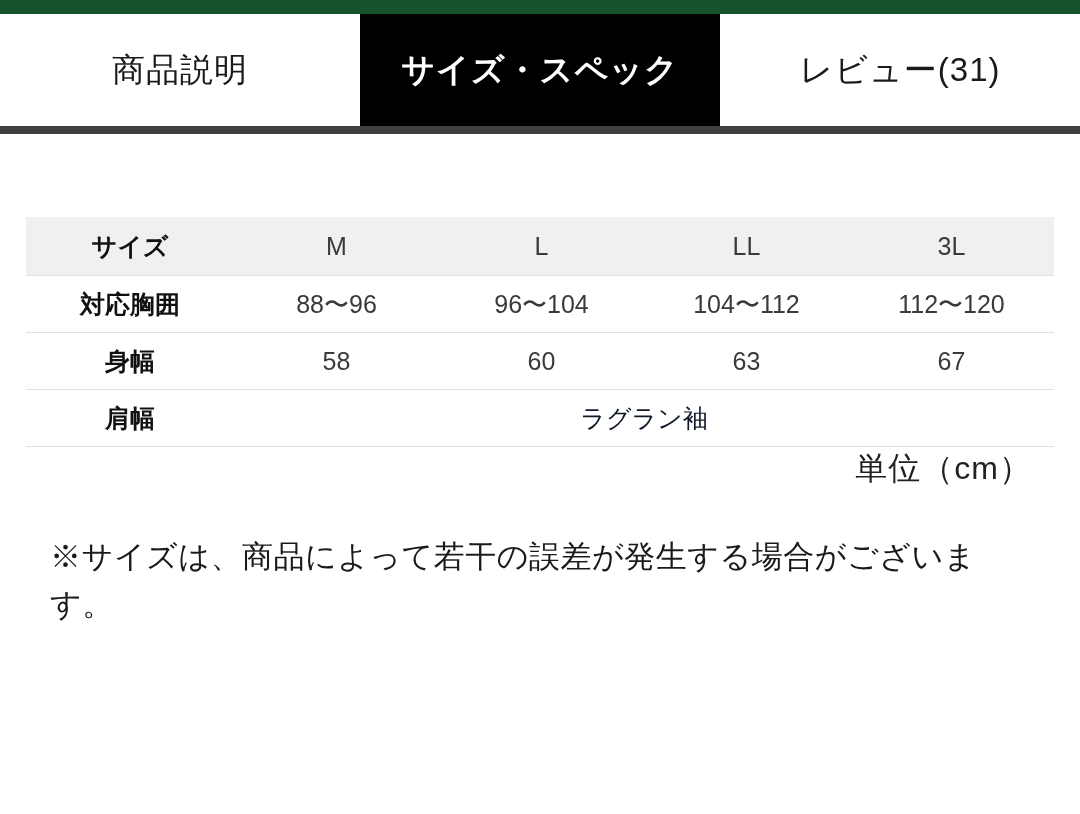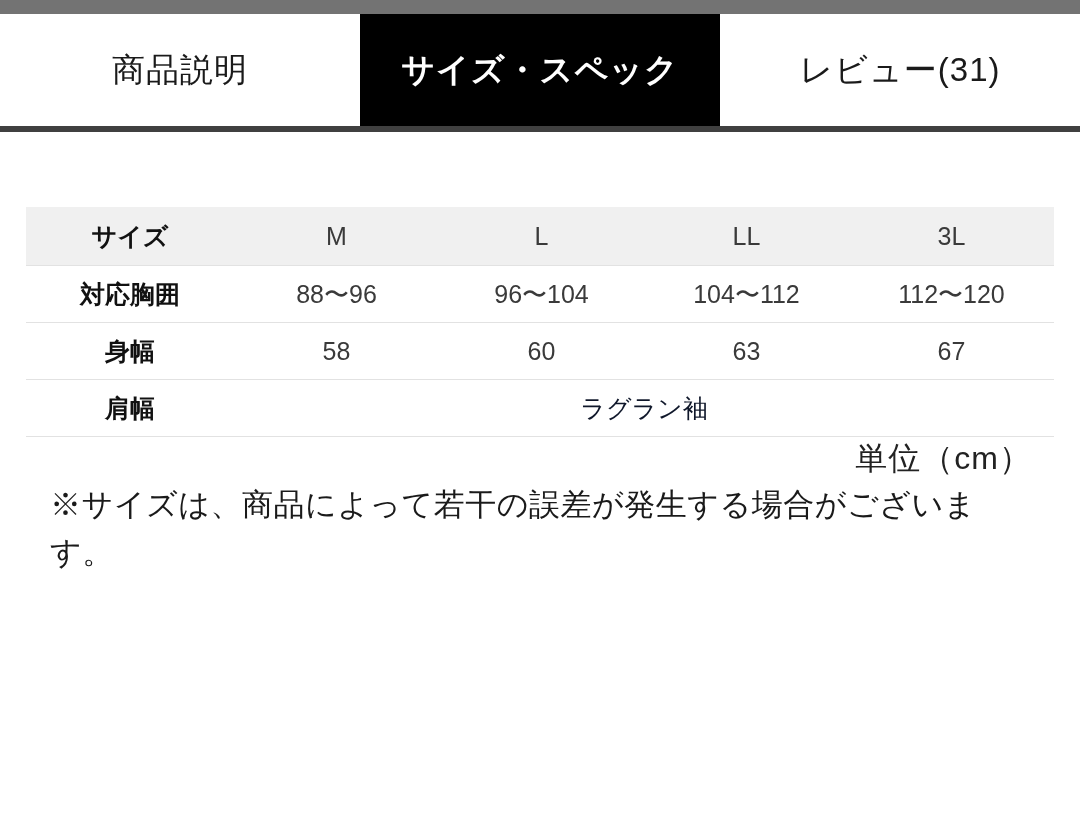--- a/index.html
+++ b/index.html
@@ -19,22 +19,22 @@
     width: 1080px;
     height: 814px;
     background: #ffffff;
   }
 
   
   .tabbar {
     display: flex;
     width: 100%;
     height: 126px;
-    background: #737373;
-    border-bottom: 6px solid #404040;
+    background: #14532d;
+    border-bottom: 8px solid #404040;
     justify-content: space-between;
   }
   .tab {
     flex: 1 1 0;
     display: flex;
     align-items: center;
     justify-content: center;
     font-size: 33px;
     letter-spacing: 1px;
     color: #1a1a1a;
@@ -47,21 +47,21 @@
   }
   .tab.active {
     background: #000000;
     color: #ffffff;
     font-weight: bold;
     height: 112px;
   }
 
   
   .content {
-    padding: 0 26px;
+    padding: 8px 26px;
     box-sizing: border-box;
   }
   table.spec {
     margin-top: 75px;
     width: 1028px;
     border-collapse: collapse;
     table-layout: fixed;
   }
   table.spec th, table.spec td {
     border-bottom: 1px solid #e2e2e2;
@@ -91,20 +91,21 @@
 
   .unit {
     text-align: right;
     font-size: 32px;
     color: #222222;
     padding-right: 22px;
     letter-spacing: 1px;
   }
 
   .note {
+    margin-top: 42px;
     font-size: 31px;
     line-height: 1.55;
     color: #1a1a1a;
     padding: 0 20px 0 24px;
     letter-spacing: 0.5px;
   }
 </style>
 </head>
 <body>
 

